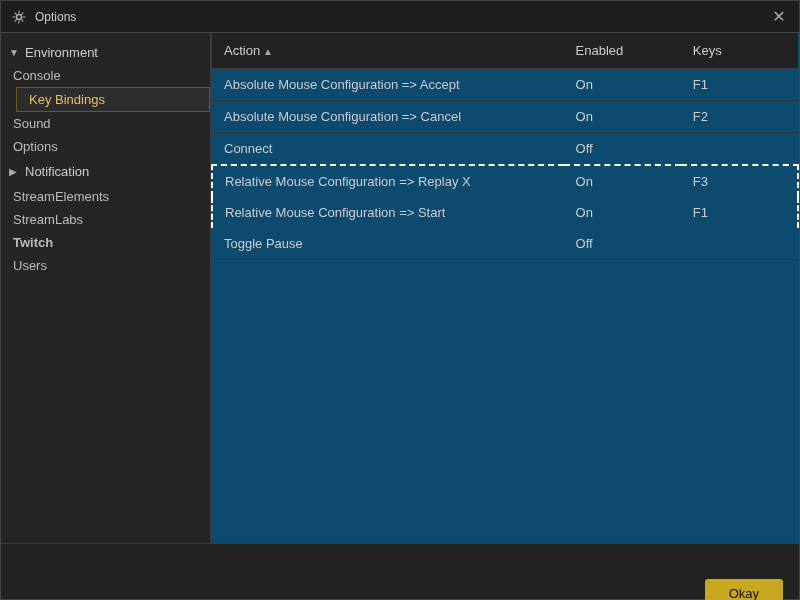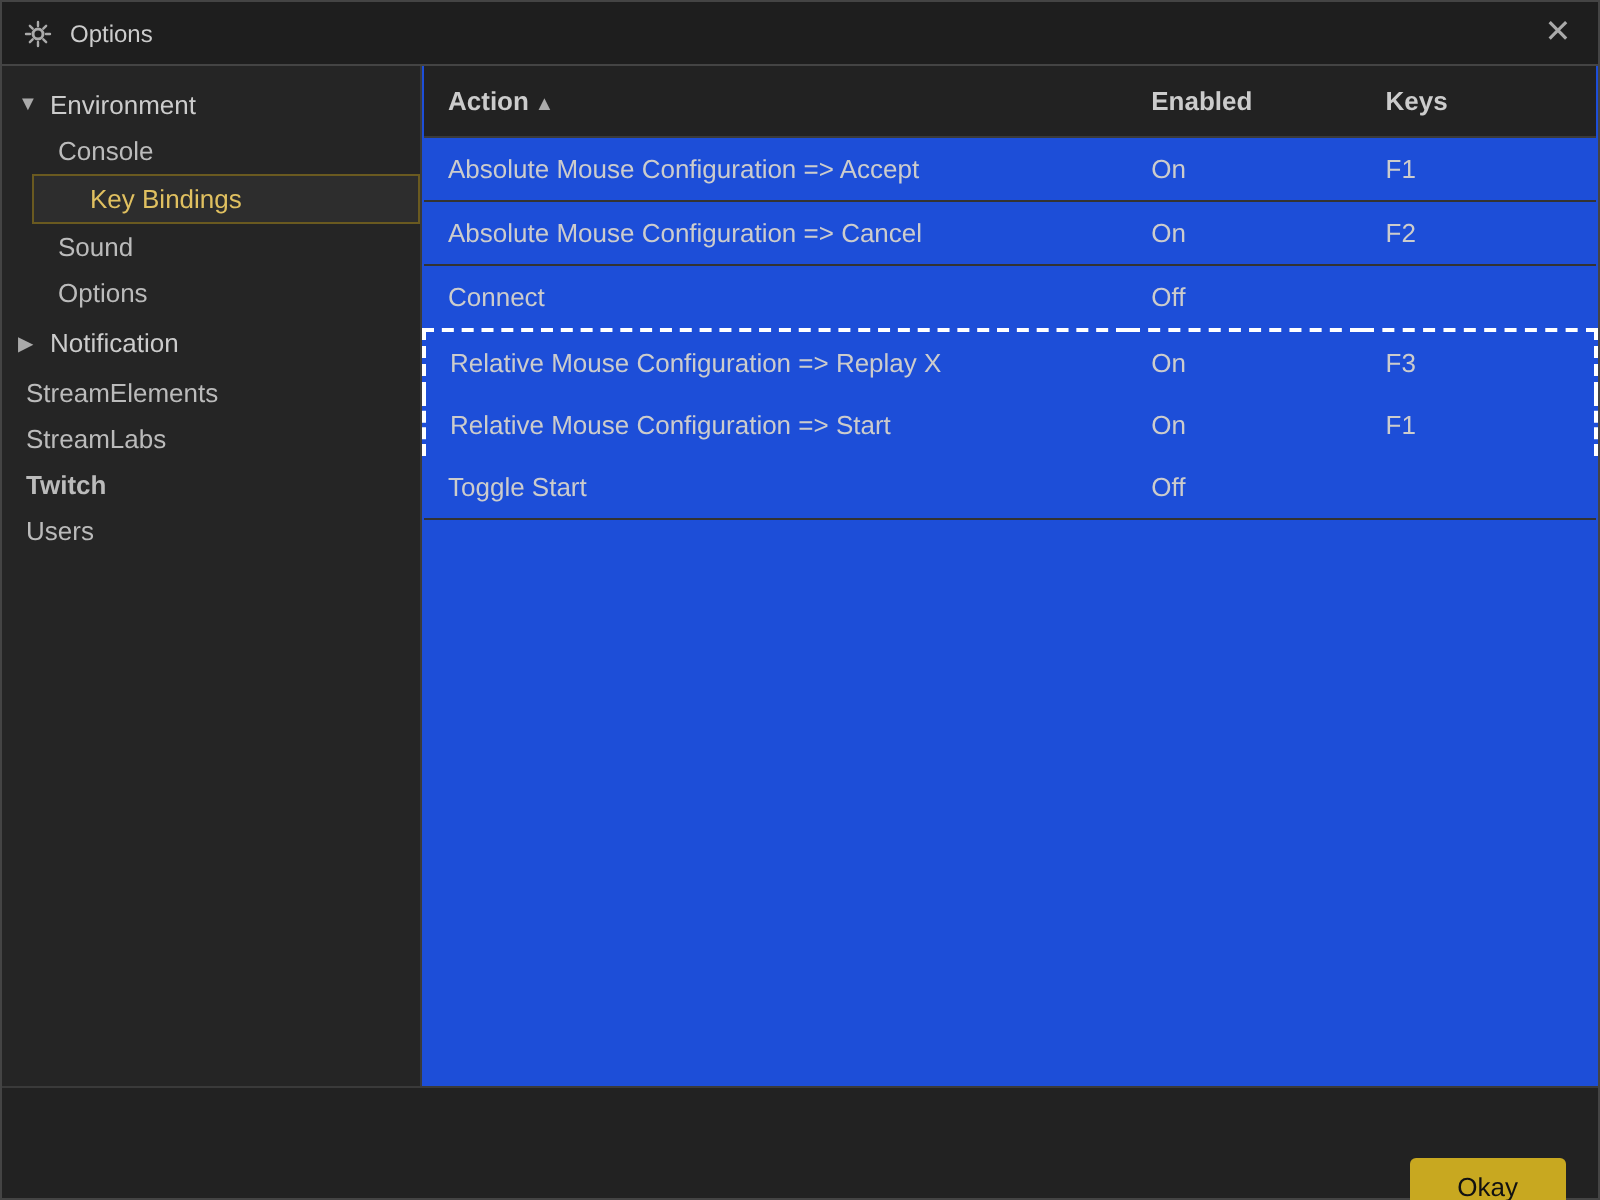--- a/index.html
+++ b/index.html
@@ -11,21 +11,21 @@
       display: flex;
       align-items: center;
       justify-content: center;
       width: 800px;
       height: 600px;
       overflow: hidden;
     }
     .dialog {
       width: 800px;
       height: 600px;
-      background: #1d4ed8;
+      background: #0c4a6e;
       border: 1px solid #444;
       display: flex;
       flex-direction: column;
       position: relative;
     }
     .title-bar {
       background: #1e1e1e;
       height: 32px;
       display: flex;
       align-items: center;
@@ -84,21 +84,21 @@
       color: #ccc;
       cursor: pointer;
       gap: 4px;
     }
     .sidebar-chevron {
       font-size: 10px;
       color: #aaa;
       width: 12px;
     }
     .sidebar-child {
-      padding: 4px 8px 4px 28px;
+      padding: 4px 8px 4px 12px;
       color: #bbb;
       cursor: pointer;
     }
     .sidebar-child.active {
       background: #2d2d2d;
       color: #e0c060;
       border: 1px solid #6a5a20;
       margin-left: 15px;
     }
     .main-content {
@@ -116,21 +116,21 @@
       width: 100%;
       border-collapse: collapse;
     }
     thead tr {
       background: #222;
     }
     thead th {
       padding: 10px 12px;
       text-align: left;
       color: #ccc;
-      font-weight: 700;
+      font-weight: 400;
       border-bottom: 1px solid #3a3a3a;
       position: relative;
     }
     thead th.sorted::after {
       content: ' ▲';
       font-size: 10px;
       color: #aaa;
     }
     tbody tr {
       border-bottom: 1px solid #333;
@@ -245,21 +245,21 @@
                 <td style="border-left: 2px dashed rgb(255, 255, 255); border-top: 2px dashed rgb(255, 255, 255);">Relative Mouse Configuration =&gt; Replay X</td>
                 <td style="border-top: 2px dashed rgb(255, 255, 255);">On</td>
                 <td style="border-right: 2px dashed rgb(255, 255, 255); border-top: 2px dashed rgb(255, 255, 255);">F3</td>
               </tr>
               <tr style="border-bottom: none; border-top: none;">
                 <td style="border-left: 2px dashed rgb(255, 255, 255);">Relative Mouse Configuration =&gt; Start</td>
                 <td>On</td>
                 <td style="border-right: 2px dashed rgb(255, 255, 255);">F1</td>
               </tr>
               <tr>
-                <td>Toggle Start</td>
+                <td>Toggle Pause</td>
                 <td>Off</td>
                 <td></td>
               </tr>
             </tbody>
         </table>
       </div>
     </div>
   </div>
 
   <div class="footer">

